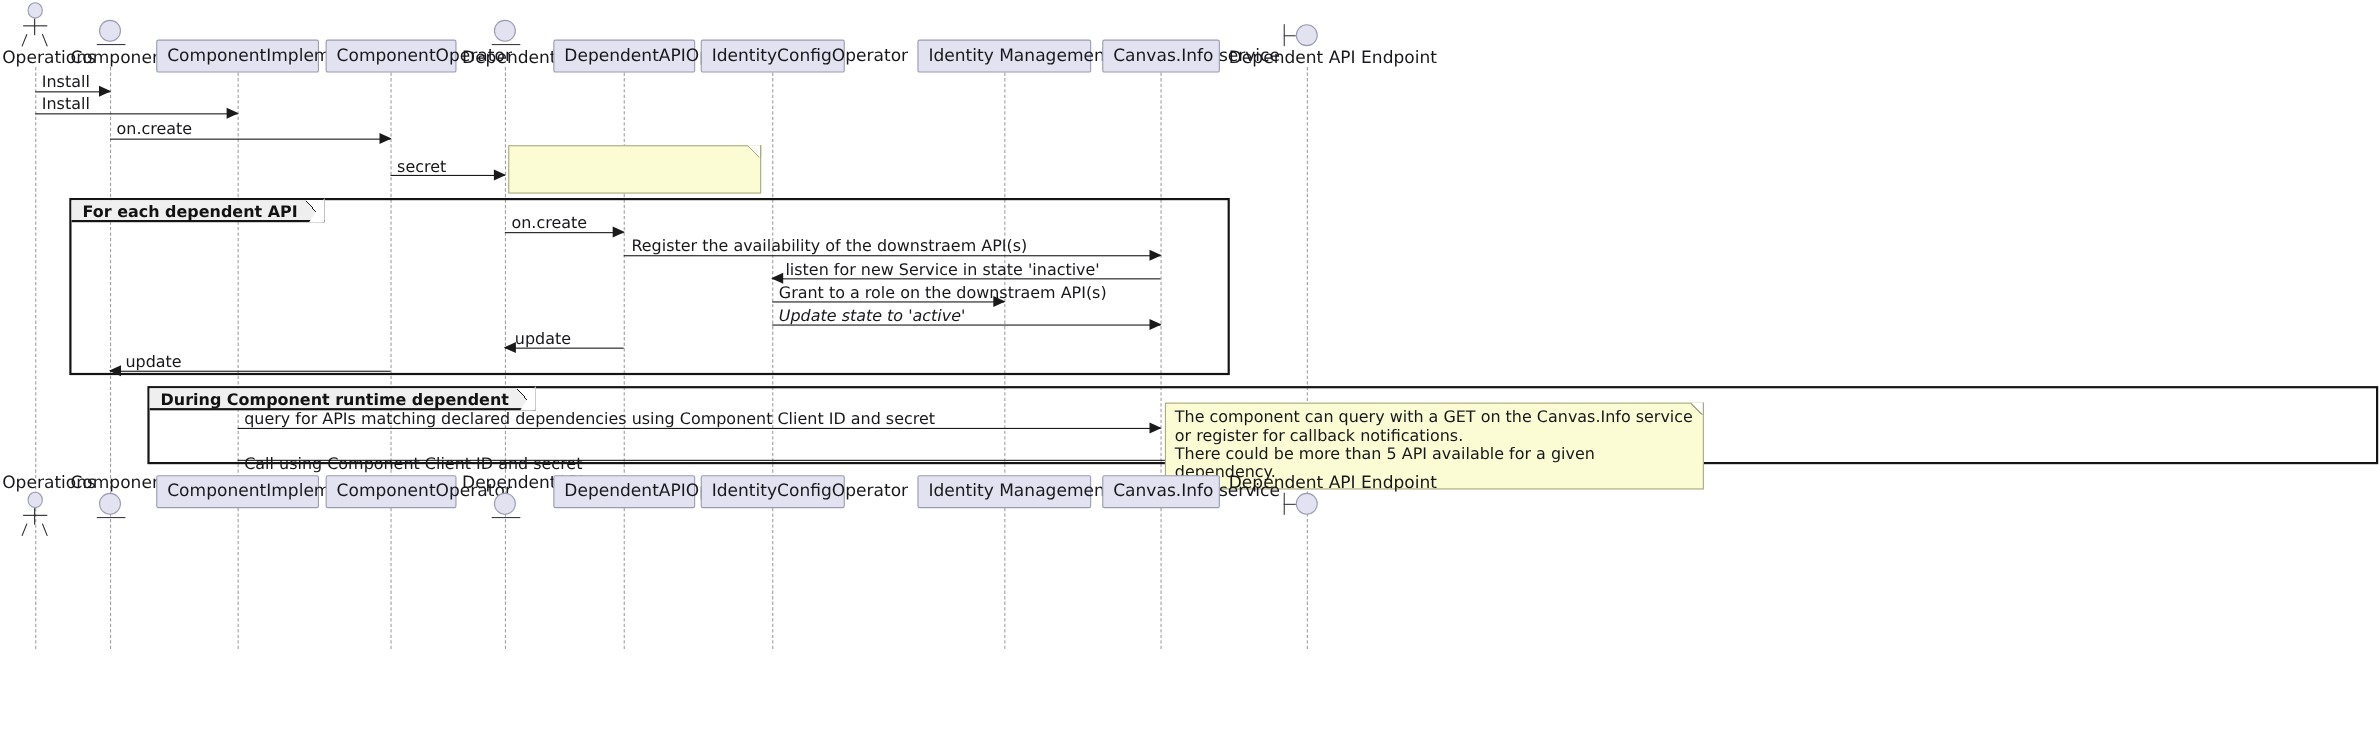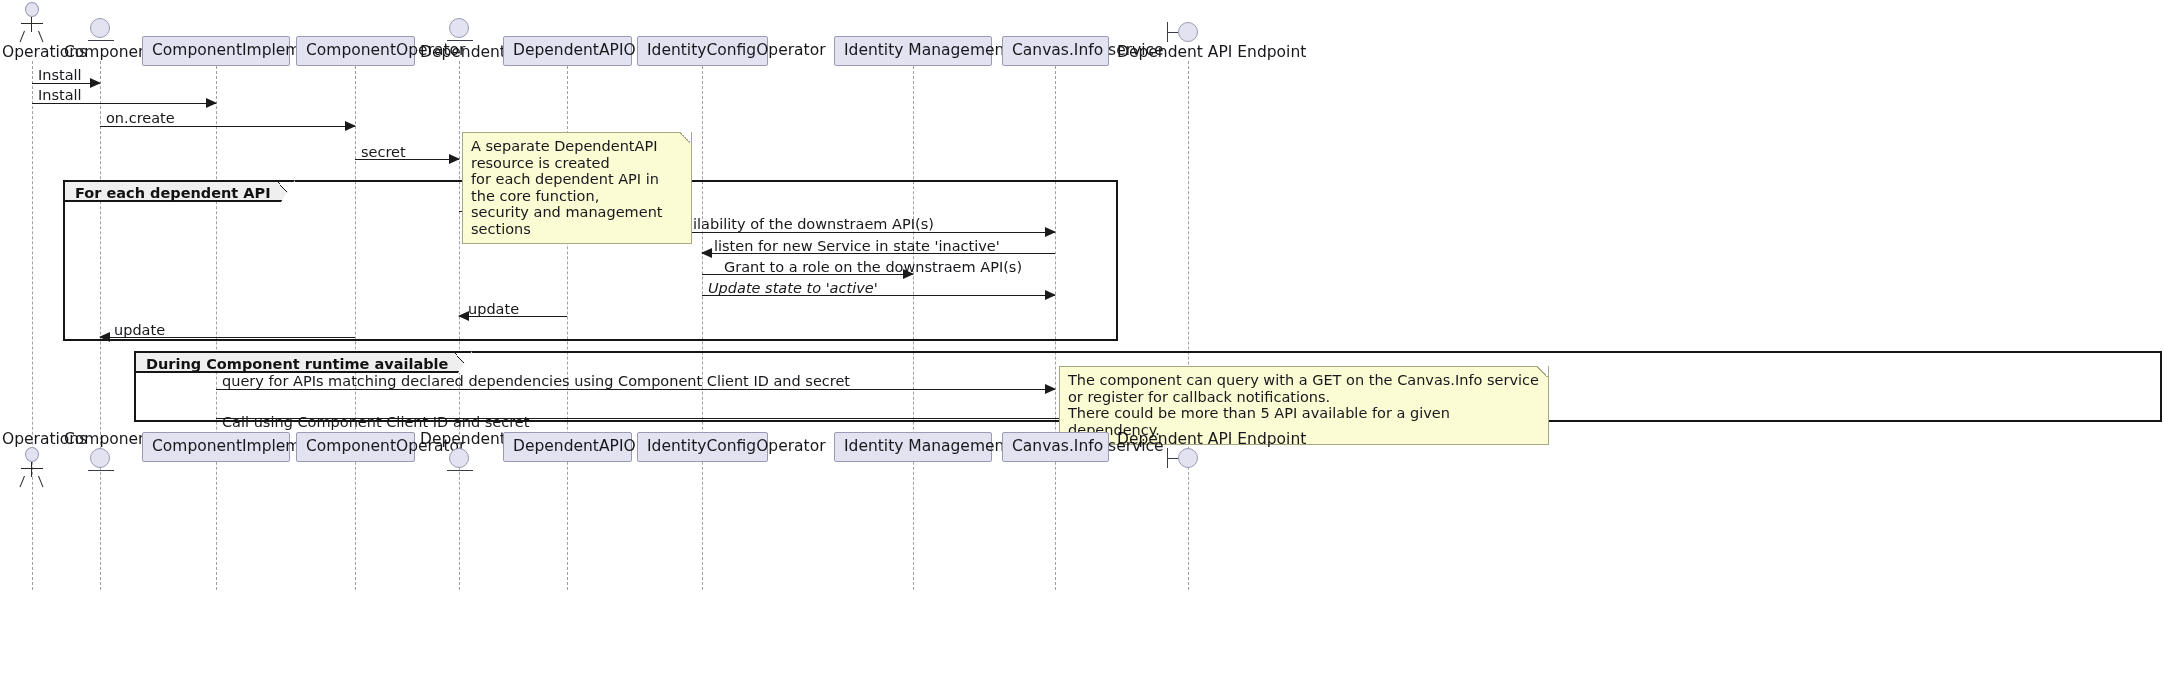--- a/index.html
+++ b/index.html
@@ -151,21 +151,21 @@
         <div class="vbar"></div>
         <div class="hbar"></div>
         <div class="circ"></div>
       </div>
     </div>
 
   <div id="fragments">
       <div class="frag" style="left: 63px; top: 180px; width: 1055px; height: 161px;"></div>
       <div class="fragtab" style="left: 65px; top: 182px; height: 20px;"><span>For each dependent API</span><span class="corner"></span></div>
       <div class="frag" style="left: 134px; top: 351px; width: 2028px; height: 71px;"></div>
-      <div class="fragtab" style="left: 136px; top: 353px; height: 20px;"><span>During Component runtime available</span><span class="corner"></span></div>
+      <div class="fragtab" style="left: 136px; top: 353px; height: 20px;"><span>During Component runtime dependent</span><span class="corner"></span></div>
     </div>
 
   <div id="messages">
       <div class="msg r" style="left: 32px; width: 68px; top: 83px;">
         <div class="ah"></div>
       </div>
       <div class="mlabel" style="left: 38px; top: 68px;">Install</div>
       <div class="msg r" style="left: 32px; width: 184px; top: 103px;">
         <div class="ah"></div>
       </div>
@@ -186,21 +186,21 @@
         <div class="ah"></div>
       </div>
       <div class="mlabel" style="left: 574px; top: 217px;">Register the availability of the downstraem API(s)</div>
       <div class="msg l" style="left: 702px; width: 353px; top: 253px;">
         <div class="ah"></div>
       </div>
       <div class="mlabel" style="left: 714px; top: 239px;">listen for new Service in state 'inactive'</div>
       <div class="msg r" style="left: 702px; width: 211px; top: 274px;">
         <div class="ah"></div>
       </div>
-      <div class="mlabel" style="left: 708px; top: 260px; margin-left: 16px;">Grant to a role on the downstraem API(s)</div>
+      <div class="mlabel" style="left: 708px; top: 260px;">Grant to a role on the downstraem API(s)</div>
       <div class="msg r" style="left: 702px; width: 353px; top: 295px;">
         <div class="ah"></div>
       </div>
       <div class="mlabel" style="left: 708px; top: 281px; font-style: italic;">Update state to 'active'</div>
       <div class="msg l" style="left: 459px; width: 108px; top: 316px;">
         <div class="ah"></div>
       </div>
       <div class="mlabel" style="left: 468px; top: 302px;">update</div>
       <div class="msg l" style="left: 100px; width: 255px; top: 337px;">
         <div class="ah"></div>
@@ -210,23 +210,21 @@
         <div class="ah"></div>
       </div>
       <div class="mlabel" style="left: 222px; top: 374px;">query for APIs matching declared dependencies using Component Client ID and secret</div>
       <div class="msg r" style="left: 216px; width: 972px; top: 418px;">
         <div class="ah"></div>
       </div>
       <div class="mlabel" style="left: 222px; top: 403px; margin-top: 12px;">Call using Component Client ID and secret</div>
     </div>
 
   <div id="notes">
-      <div class="note" style="left: 462px; top: 132px; width: 230px; min-height: 44px;"><span>A separate DependentAPI resource is created
-for each dependent API in the core function,
-security and management sections</span><span class="fold"></span></div>
+      <div class="note" style="left: 462px; top: 132px; width: 230px; min-height: 44px;"><span class="fold"></span></div>
       <div class="note" style="left: 1059px; top: 366px; width: 490px; min-height: 32px;"><span>The component can query with a GET on the Canvas.Info service or register for callback notifications.
 There could be more than 5 API available for a given dependency.</span><span class="fold"></span></div>
     </div>
 
   <div id="participants-bottom">
       <div class="plabel" style="left: 2px; top: 432px;">Operations</div>
       <div class="actor" style="left: 17px; top: 447px;">
         <div class="head"></div>
         <div class="body"></div>
         <div class="arms"></div>

